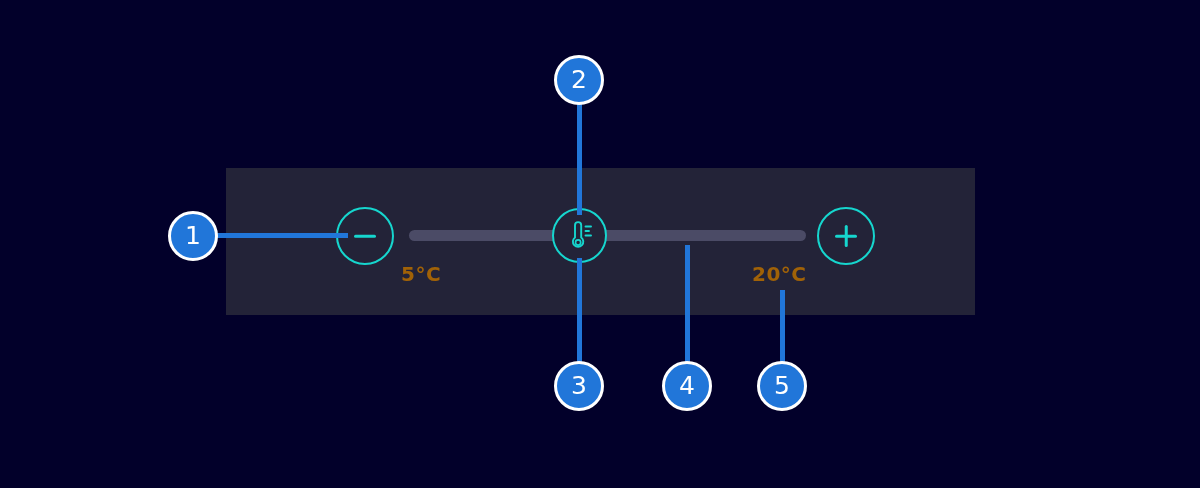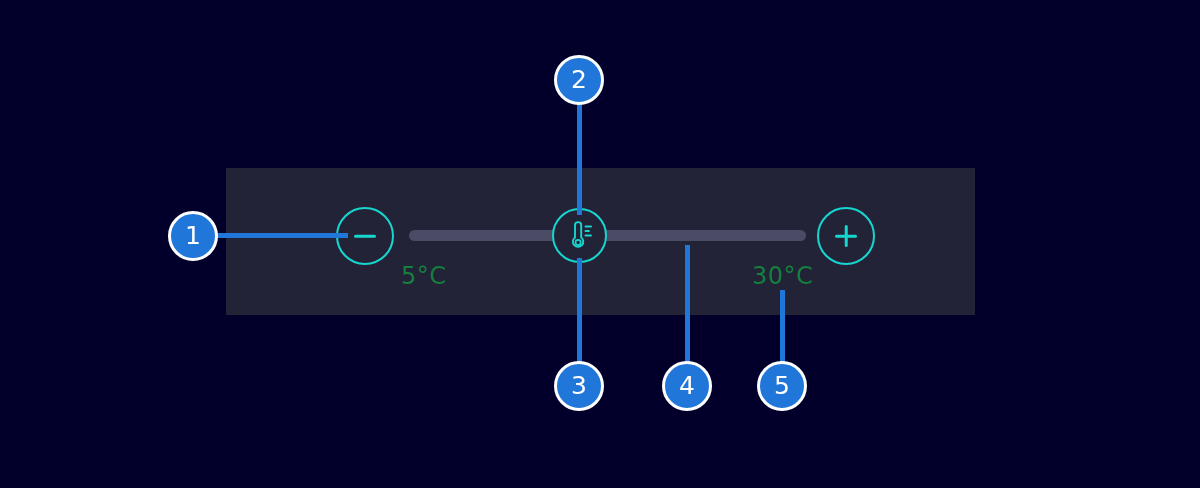--- a/index.html
+++ b/index.html
@@ -78,24 +78,25 @@
     height: 55px;
     border-radius: 50%;
     border: 2.5px solid #16d6ce;
     background: #232338;
     box-sizing: border-box;
   }
   #thumb svg { position: absolute; left: 12px; top: 11px; }
 
   .temp-label {
     position: absolute;
-    font-size: 24px;
-    color: #15803d;
+    font-size: 20px;
+    color: #a16207;
     letter-spacing: 0.5px;
     white-space: nowrap;
+    font-weight: bold;
   }
   #temp-min { left: 401px; top: 262px; }
   #temp-max { left: 752px; top: 262px; }
 
   
   .marker {
     position: absolute;
     width: 50px;
     height: 50px;
     border-radius: 50%;
@@ -153,21 +154,21 @@
       <line x1="19.5" y1="14.5" x2="25" y2="14.5" stroke="#16d6ce" stroke-width="1.9" stroke-linecap="round"></line>
     </svg>
   </div>
 
   <div class="round-btn" id="plus-btn">
     <span class="glyph-h"></span>
     <span class="glyph-v"></span>
   </div>
 
   <div class="temp-label" id="temp-min">5°C</div>
-  <div class="temp-label" id="temp-max">30°C</div>
+  <div class="temp-label" id="temp-max">20°C</div>
 
   <div class="leader leader-h" id="leader-1"></div>
   <div class="leader leader-v" id="leader-2"></div>
   <div class="leader leader-v" id="leader-3"></div>
   <div class="leader leader-v" id="leader-4"></div>
   <div class="leader leader-v" id="leader-5"></div>
 
   <div class="marker" id="marker-1">1</div>
   <div class="marker" id="marker-2">2</div>
   <div class="marker" id="marker-3">3</div>

